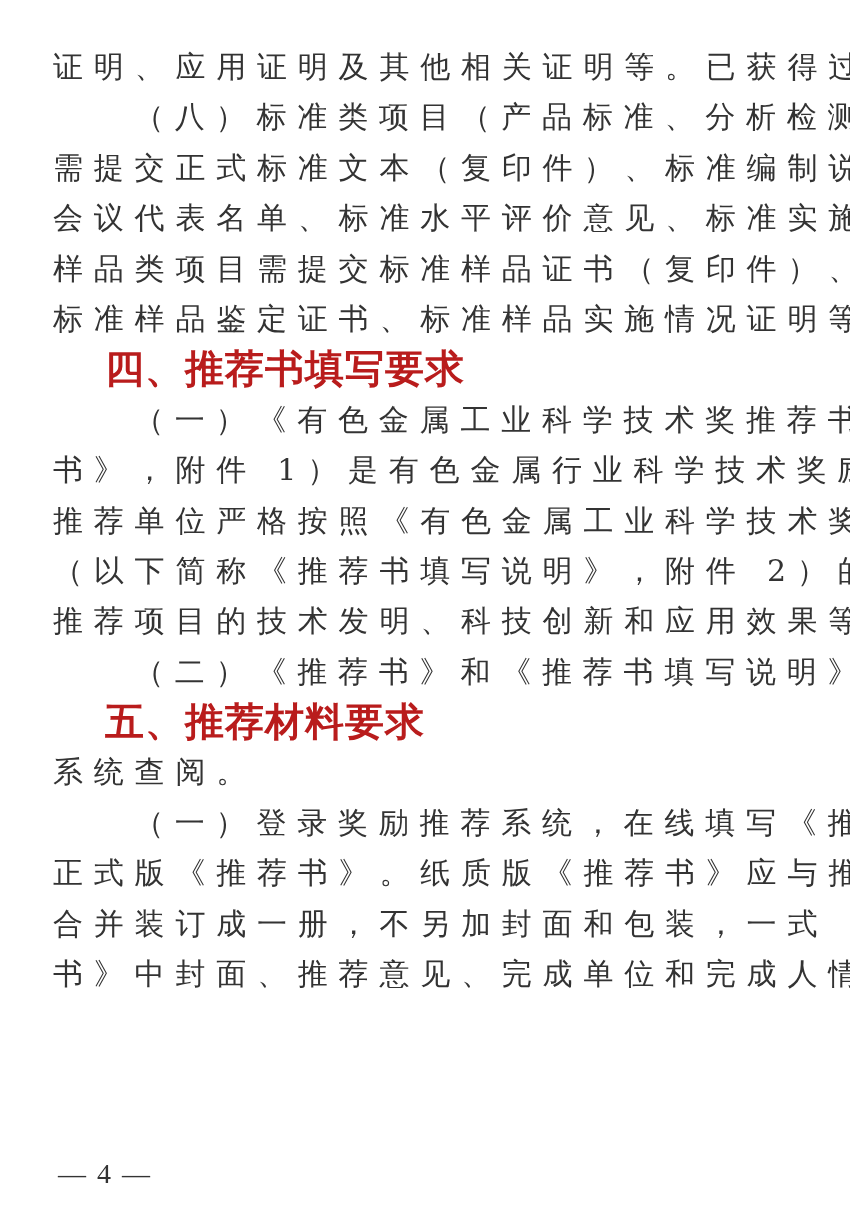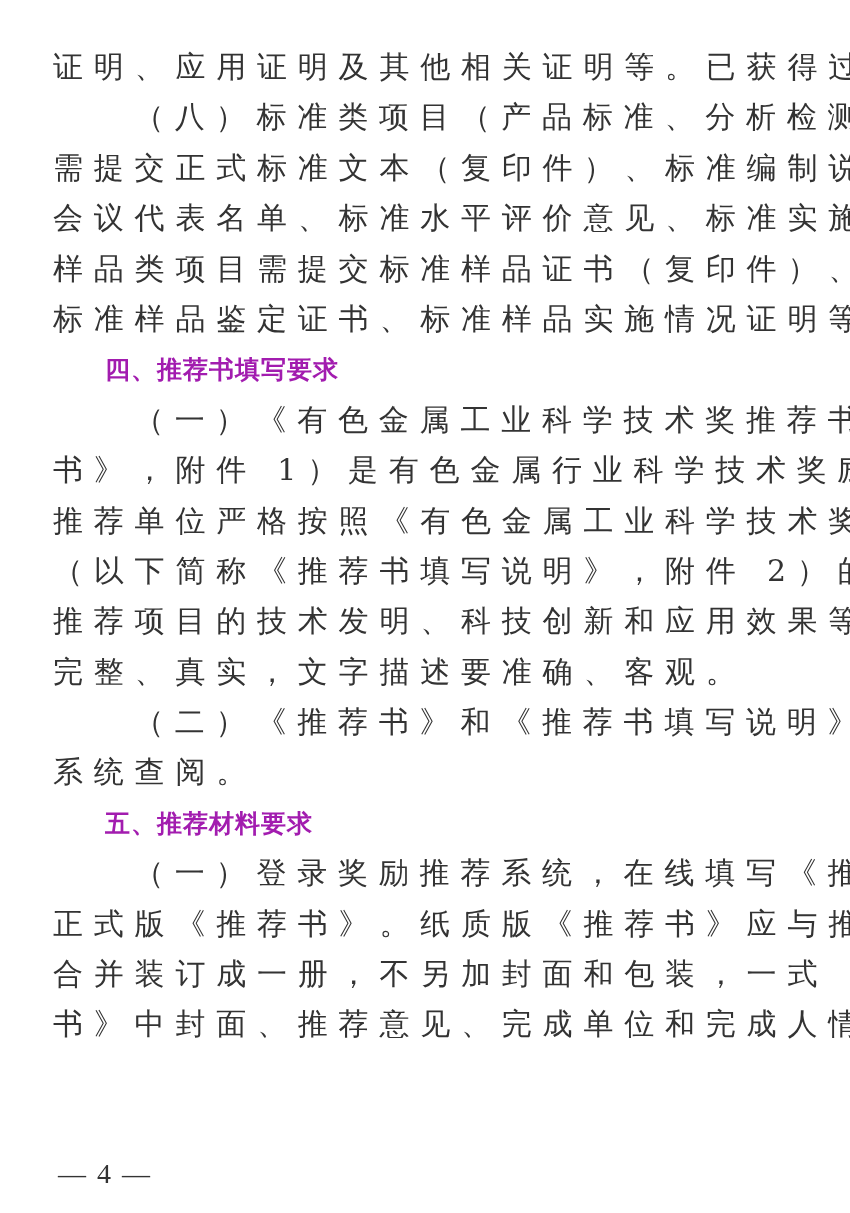--- a/index.html
+++ b/index.html
@@ -27,25 +27,25 @@
     font-family: "DejaVu Serif", "Liberation Serif", serif;
     font-size: 30px;
     letter-spacing: 10.8px;
     color: #333333;
   }
   .line.indent {
     padding-left: 81px;
   }
   .line.heading {
     padding-left: 52px;
-    font-family: Liberation Sans, sans-serif;
+    font-family: Liberation Serif, serif;
     font-weight: bold;
     letter-spacing: 1px;
-    font-size: 25px;
-    color: #a21caf;
+    font-size: 39px;
+    color: #b91c1c;
   }
   .page-number {
     position: absolute;
     left: 58px;
     top: 1158px;
     font-family: "Liberation Serif", "DejaVu Serif", serif;
     font-size: 28px;
     color: #333333;
     letter-spacing: 2px;
     white-space: nowrap;
@@ -60,23 +60,22 @@
   <div class="line">需提交正式标准文本（复印件）、标准编制说明、审查会议纪要及</div>
   <div class="line">会议代表名单、标准水平评价意见、标准实施情况证明等。标准</div>
   <div class="line">样品类项目需提交标准样品证书（复印件）、标准样品研制报告、</div>
   <div class="line">标准样品鉴定证书、标准样品实施情况证明等。</div>
   <div class="line heading">四、推荐书填写要求</div>
   <div class="line indent">（一）《有色金属工业科学技术奖推荐书》（以下简称《推荐</div>
   <div class="line">书》，附件 1）是有色金属行业科学技术奖励评审的主要依据，请</div>
   <div class="line">推荐单位严格按照《有色金属工业科学技术奖推荐书填写说明》</div>
   <div class="line">（以下简称《推荐书填写说明》，附件 2）的要求填写，重点突出</div>
   <div class="line">推荐项目的技术发明、科技创新和应用效果等内容。推荐书应当</div>
-  <div class="line">完整、真实，文字描述要准确、客观。</div>
   <div class="line indent">（二）《推荐书》和《推荐书填写说明》等，请登录奖励推荐</div>
+  <div class="line heading">五、推荐材料要求</div>
   <div class="line">系统查阅。</div>
-  <div class="line heading">五、推荐材料要求</div>
   <div class="line indent">（一）登录奖励推荐系统，在线填写《推荐书》，并下载打印</div>
   <div class="line">正式版《推荐书》。纸质版《推荐书》应与推荐项目有关附件材料</div>
   <div class="line">合并装订成一册，不另加封面和包装，一式 1 份。纸质版《推荐</div>
   <div class="line">书》中封面、推荐意见、完成单位和完成人情况表中分别加盖推</div>
 </div>
 
 <div class="page-number">— 4 —</div>
 
 </body></html>

